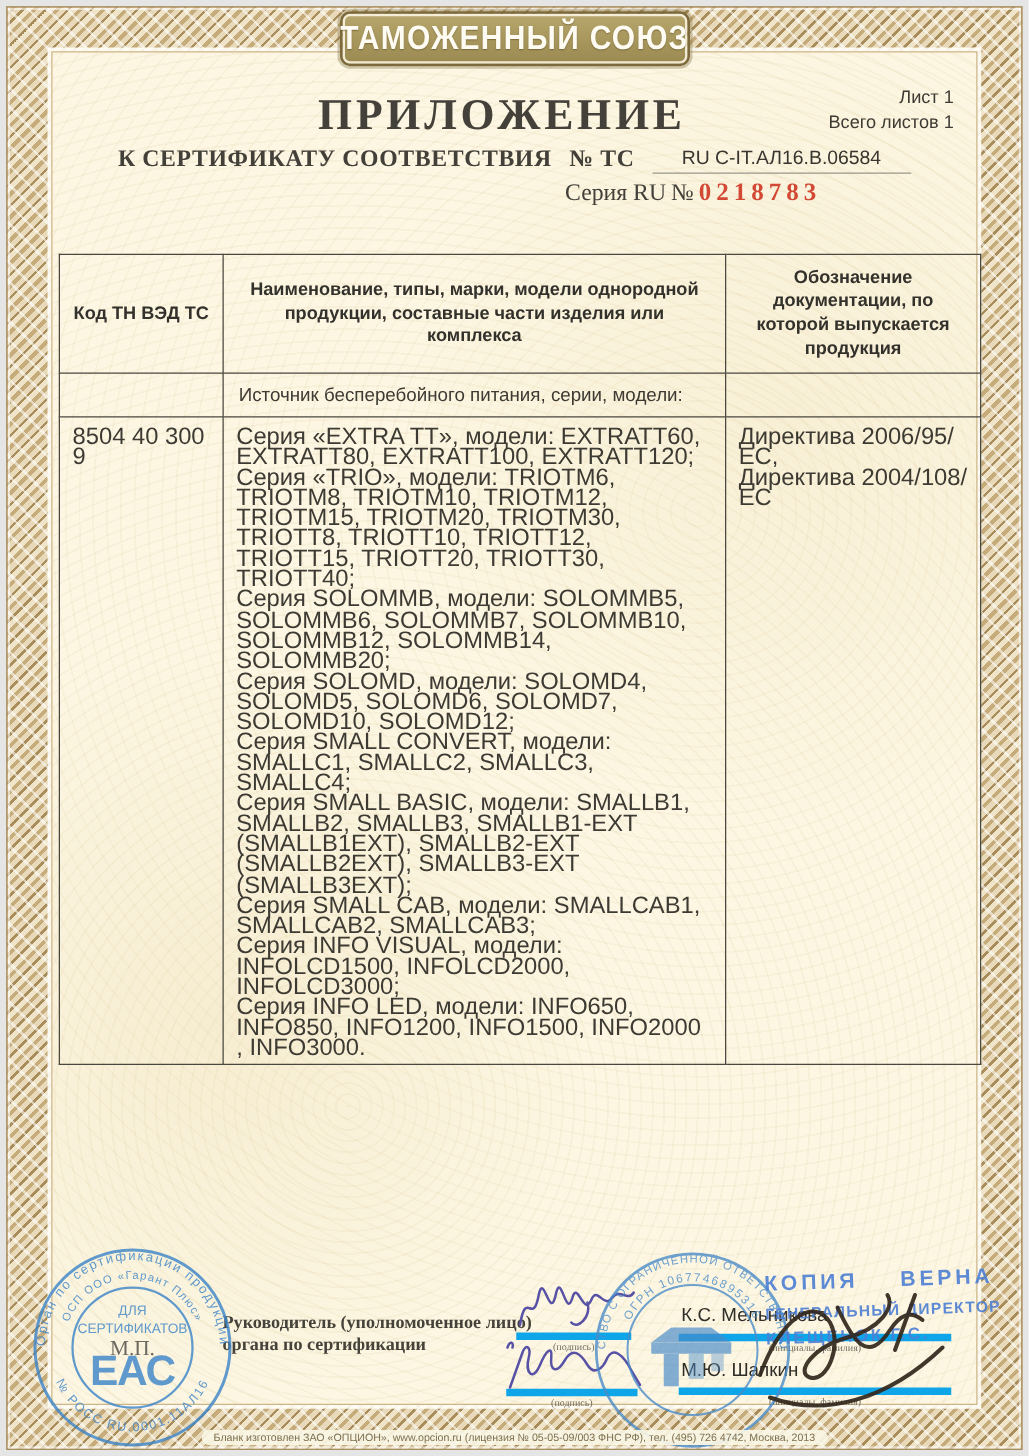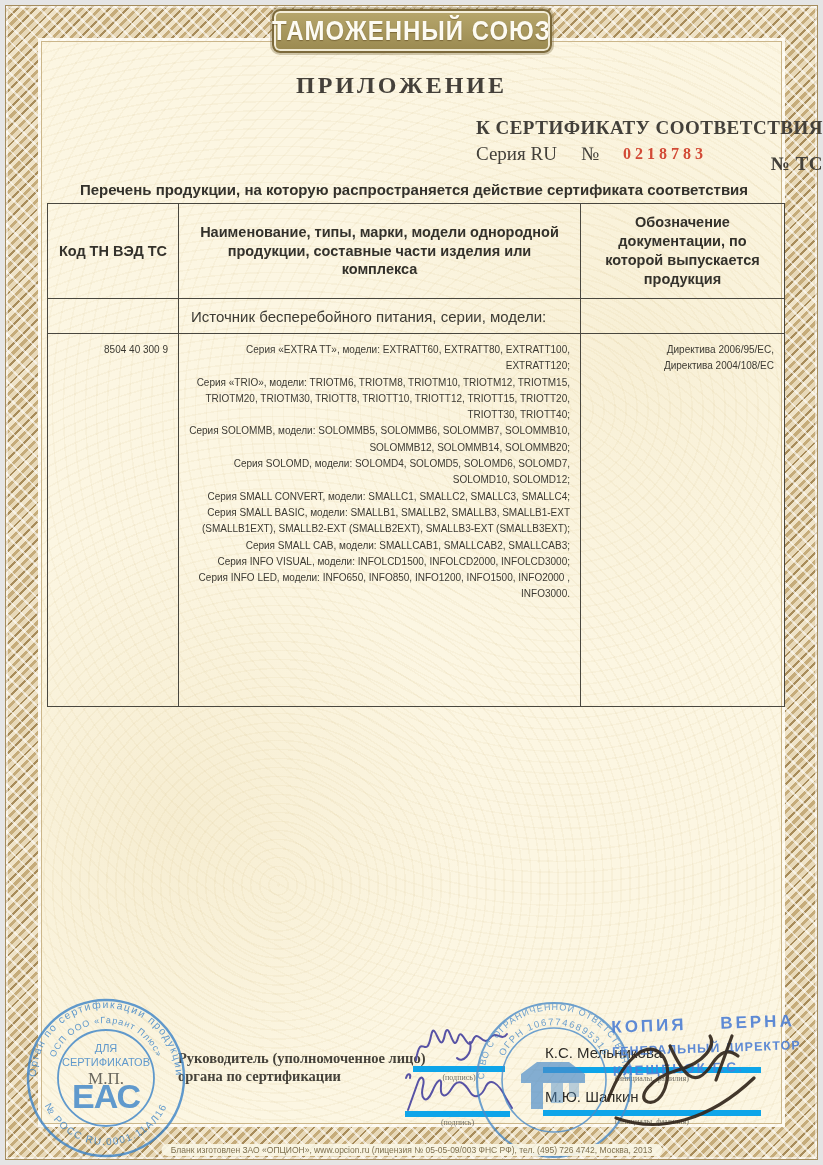--- a/index.html
+++ b/index.html
@@ -27,41 +27,41 @@
   .content{position:absolute;inset:0;}
 
   .banner{position:absolute;top:9px;left:50%;transform:translateX(-50%);
     width:276px;height:40px;display:flex;align-items:center;justify-content:center;
     background:linear-gradient(#b7a76c,#9a8950);border:2px solid #7c6a3c;border-radius:8px;
     box-shadow:inset 0 0 0 2px rgba(255,250,235,.85), 0 0 0 2px rgba(124,106,60,.35);}
   .banner span{color:#fdfbf2;font-weight:800;font-size:24px;letter-spacing:1px;
     transform:scaleY(1.12);text-shadow:0 1px 1px rgba(90,70,30,.55);white-space:nowrap;}
 
   .doc-title{position:absolute;top:72px;left:0;right:20px;text-align:center;
-    font-family:"Liberation Serif",serif;font-weight:700;font-size:24px;letter-spacing:3px;color:#44403a;}
+    font-family:"Liberation Serif",serif;font-weight:700;font-size:35px;letter-spacing:3px;color:#44403a;}
   .sheet-info{position:absolute;top:68px;right:60px;text-align:right;font-size:14.5px;line-height:20px;color:#3c3a33;}
 
   .cert-line{position:absolute;top:117px;left:0;right:0;display:flex;justify-content:center;
-    align-items:flex-end;gap:14px;font-family:"Liberation Serif",serif;font-size:19px;color:#43403a;flex-direction:column;}
+    align-items:flex-end;gap:14px;font-family:"Liberation Serif",serif;font-size:19px;color:#43403a;}
   .cert-line .lbl{font-weight:700;letter-spacing:.5px;}
   .cert-number{font-family:"Liberation Sans",sans-serif;font-size:15.5px;font-weight:400;color:#38362f;
     border-bottom:1px solid #9a968a;min-width:195px;text-align:center;padding:0 6px 2px;}
 
-  .series-line{position:absolute;top:143px;left:476px;display:flex;align-items:center;gap:24px;
+  .series-line{position:absolute;top:143px;left:452px;display:flex;align-items:flex-end;gap:4px;
     font-family:"Liberation Serif",serif;font-size:19px;color:#43403a;}
-  .series-number{color:#d24a36;font-weight:700;font-size:16px;letter-spacing:4px;font-family:"Liberation Serif",serif;}
+  .series-number{color:#d24a36;font-weight:700;font-size:20px;letter-spacing:4px;font-family:"Liberation Serif",serif;}
 
   .table-caption{position:absolute;top:181px;left:50px;right:45px;text-align:center;
     font-weight:700;font-size:15px;color:#33312b;}
 
   .products{position:absolute;top:203px;left:47px;width:737px;border-collapse:collapse;table-layout:fixed;}
   .products th,.products td{border:1.6px solid #49473f;padding:4px 10px;vertical-align:middle;}
   .products th{height:86px;font-size:14.5px;font-weight:700;line-height:1.3;text-align:center;color:#33312b;}
   .row-intro td{height:26px;font-size:15px;text-align:left;padding-left:12px;color:#3c3a33;}
-  .row-main td{vertical-align:top;font-size:10px;line-height:16.3px;color:#3c3a33;padding-top:8px;text-align:right;}
+  .row-main td{vertical-align:top;font-size:19px;line-height:16.3px;color:#3c3a33;padding-top:8px;}
   .cell-code{text-align:left;padding-left:12px;}
   .cell-models,.cell-docs{white-space:pre-line;text-align:left;padding-left:12px;padding-bottom:10px;}
   .cell-models{height:360px;}
 
   
   .role-label{position:absolute;left:178px;width:258px;font-family:"Liberation Serif",serif;
     font-weight:700;font-size:14.5px;line-height:18px;color:#45423a;white-space:pre-line;}
   .sig-rule{position:absolute;border-top:6px solid #0ea5e9;text-align:center;}
   .sig-rule span{display:block;font-family:"Liberation Serif",serif;font-size:8px;color:#6f6c60;padding-top:1px;}
   .person-name{position:absolute;font-size:15px;color:#2f2d28;}
@@ -84,33 +84,37 @@
   <div class="frame"></div>
   <div class="inner"></div>
 
   <div class="content">
 
     <div class="banner">
       <span>ТАМОЖЕННЫЙ СОЮЗ</span>
     </div>
 
     <div class="doc-title">ПРИЛОЖЕНИЕ</div>
+    <div class="sheet-info">
+      <div>Лист 1</div>
+      <div>Всего листов 1</div>
+    </div>
 
     <div class="cert-line">
       <span class="lbl">К СЕРТИФИКАТУ СООТВЕТСТВИЯ</span>
       <span class="lbl">№ ТС</span>
+      <span class="cert-number">RU C-IT.АЛ16.В.06584</span>
     </div>
 
     <div class="series-line">
       <span>Серия  RU</span>
       <span>№</span>
       <span class="series-number">0218783</span>
     </div>
 
-    <div class="table-caption">Перечень продукции, на которую распространяется действие сертификата соответствия</div>
 
     <table class="products">
       <colgroup>
           <col style="width:131px">
           <col style="width:402px">
           <col style="width:204px">
         </colgroup>
       <thead>
         <tr>
           <th>Код ТН ВЭД ТС</th>

